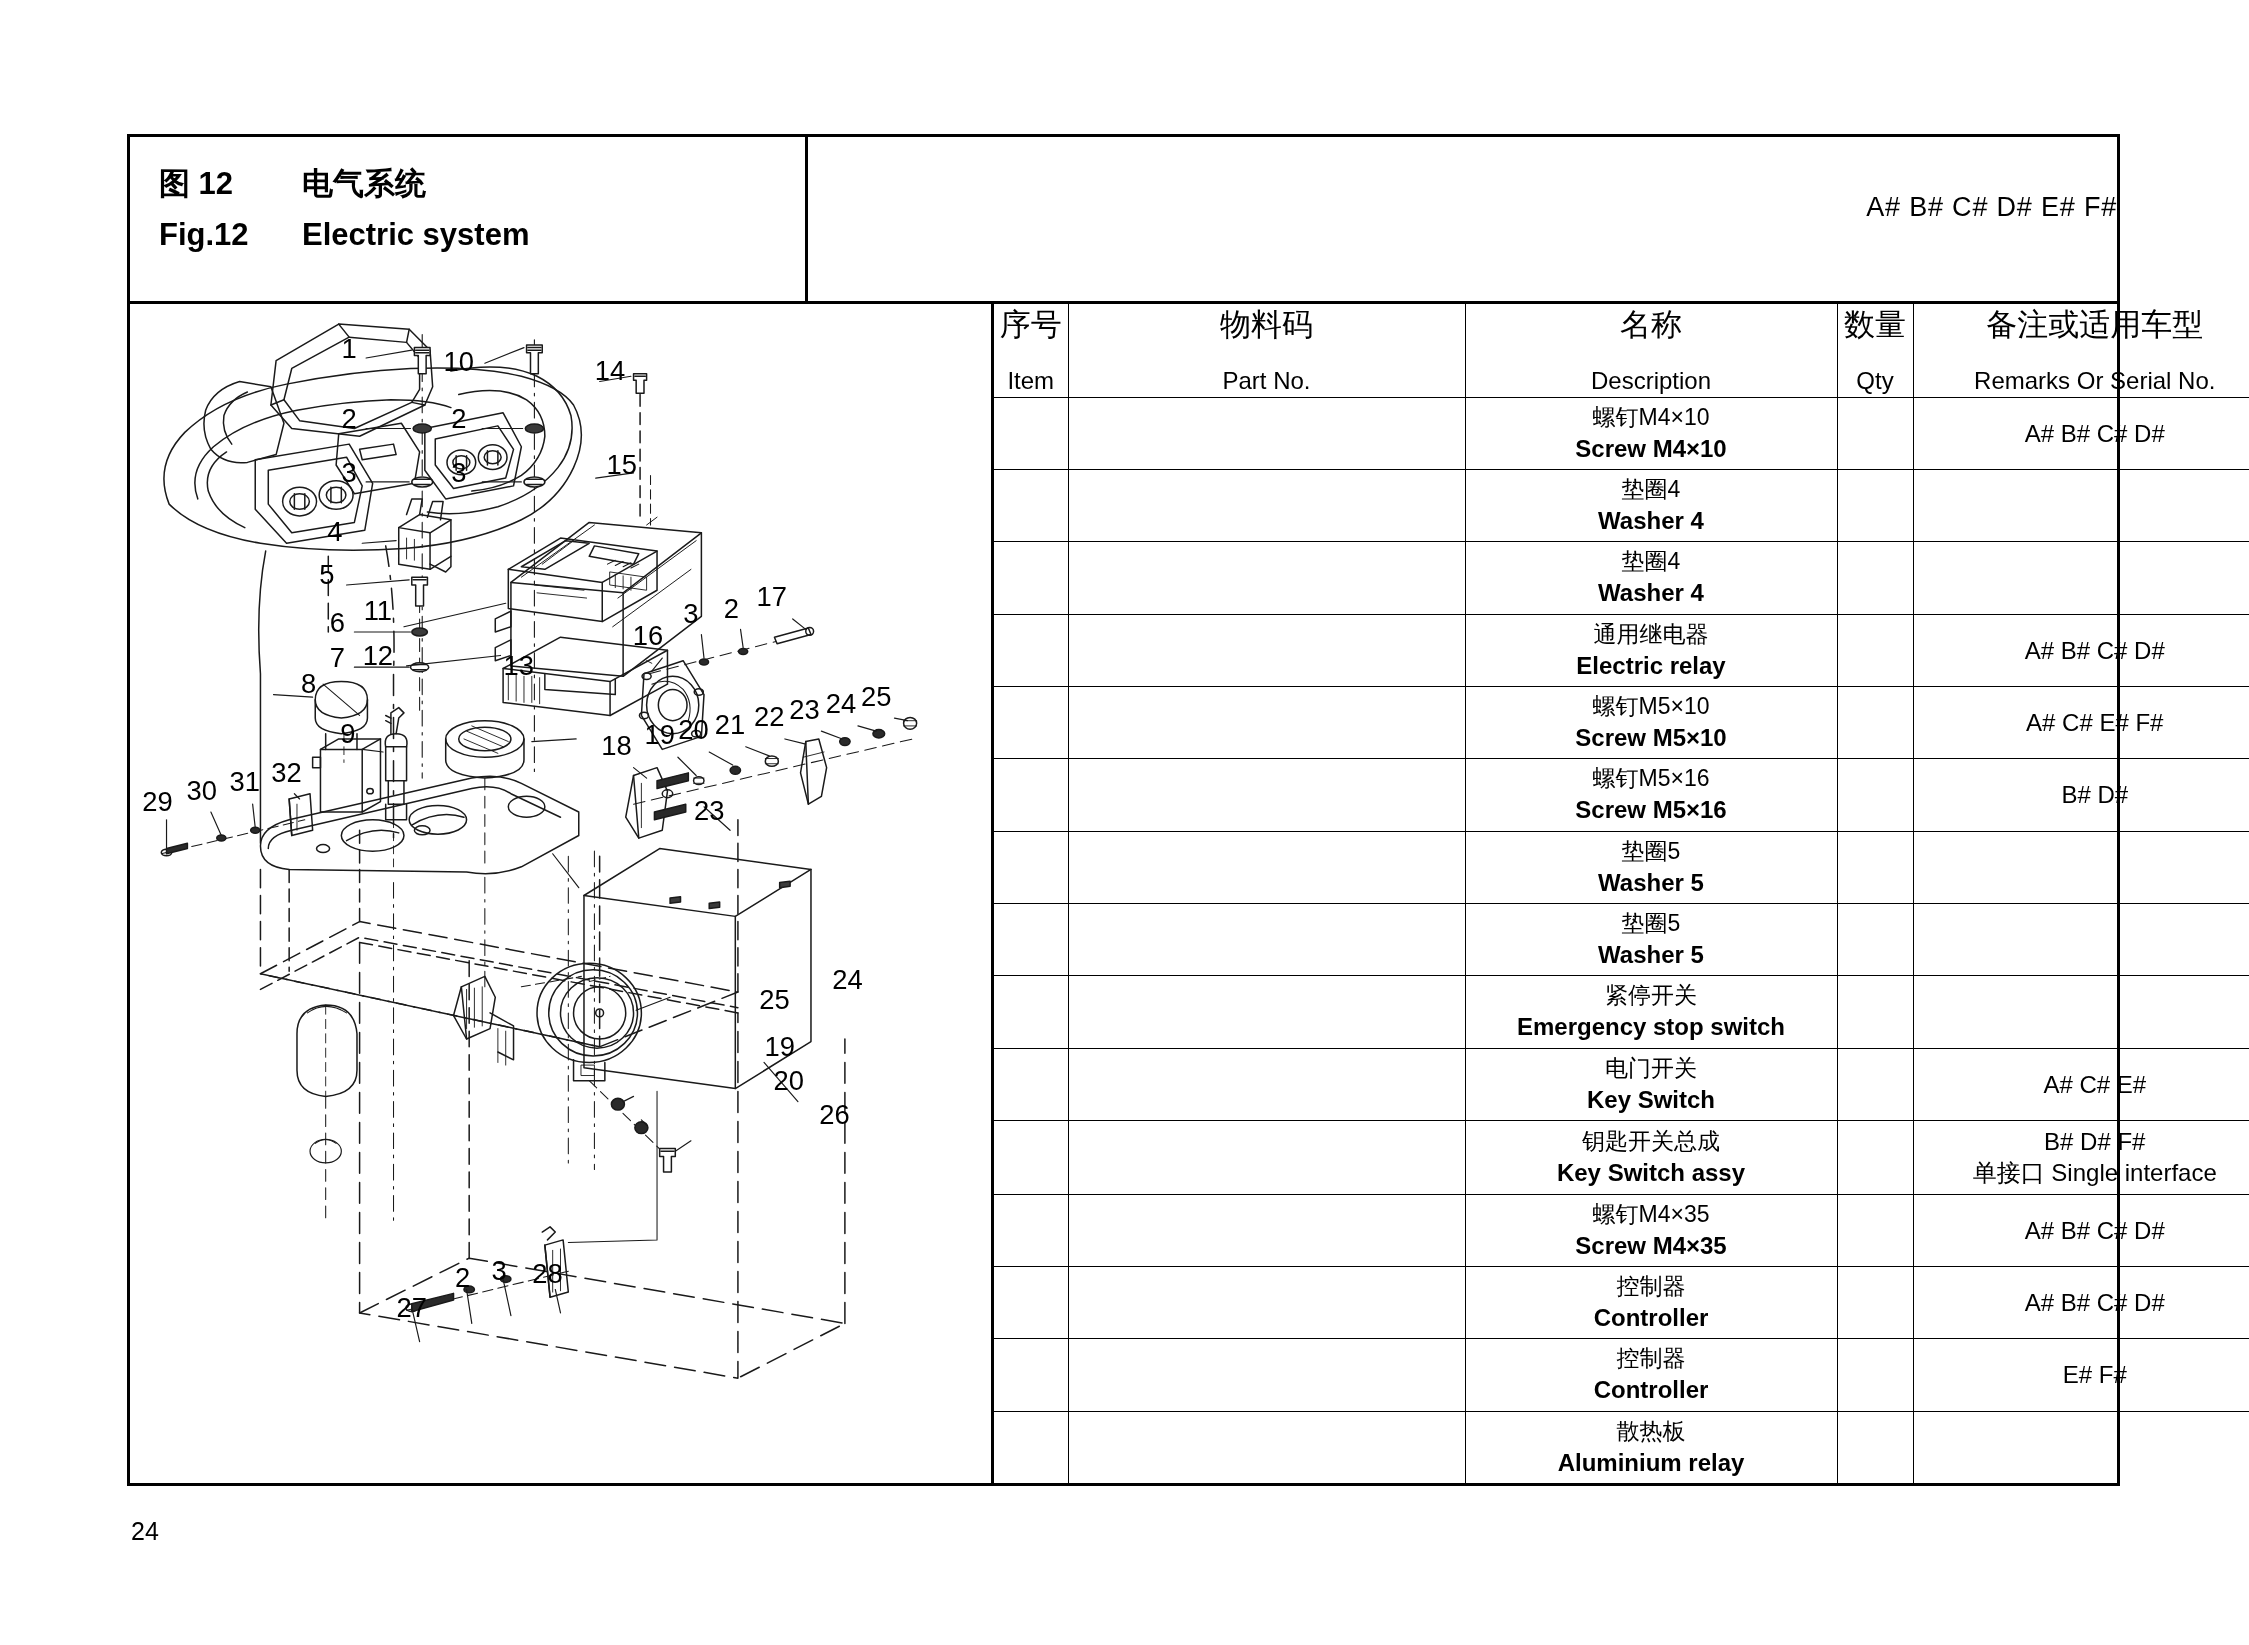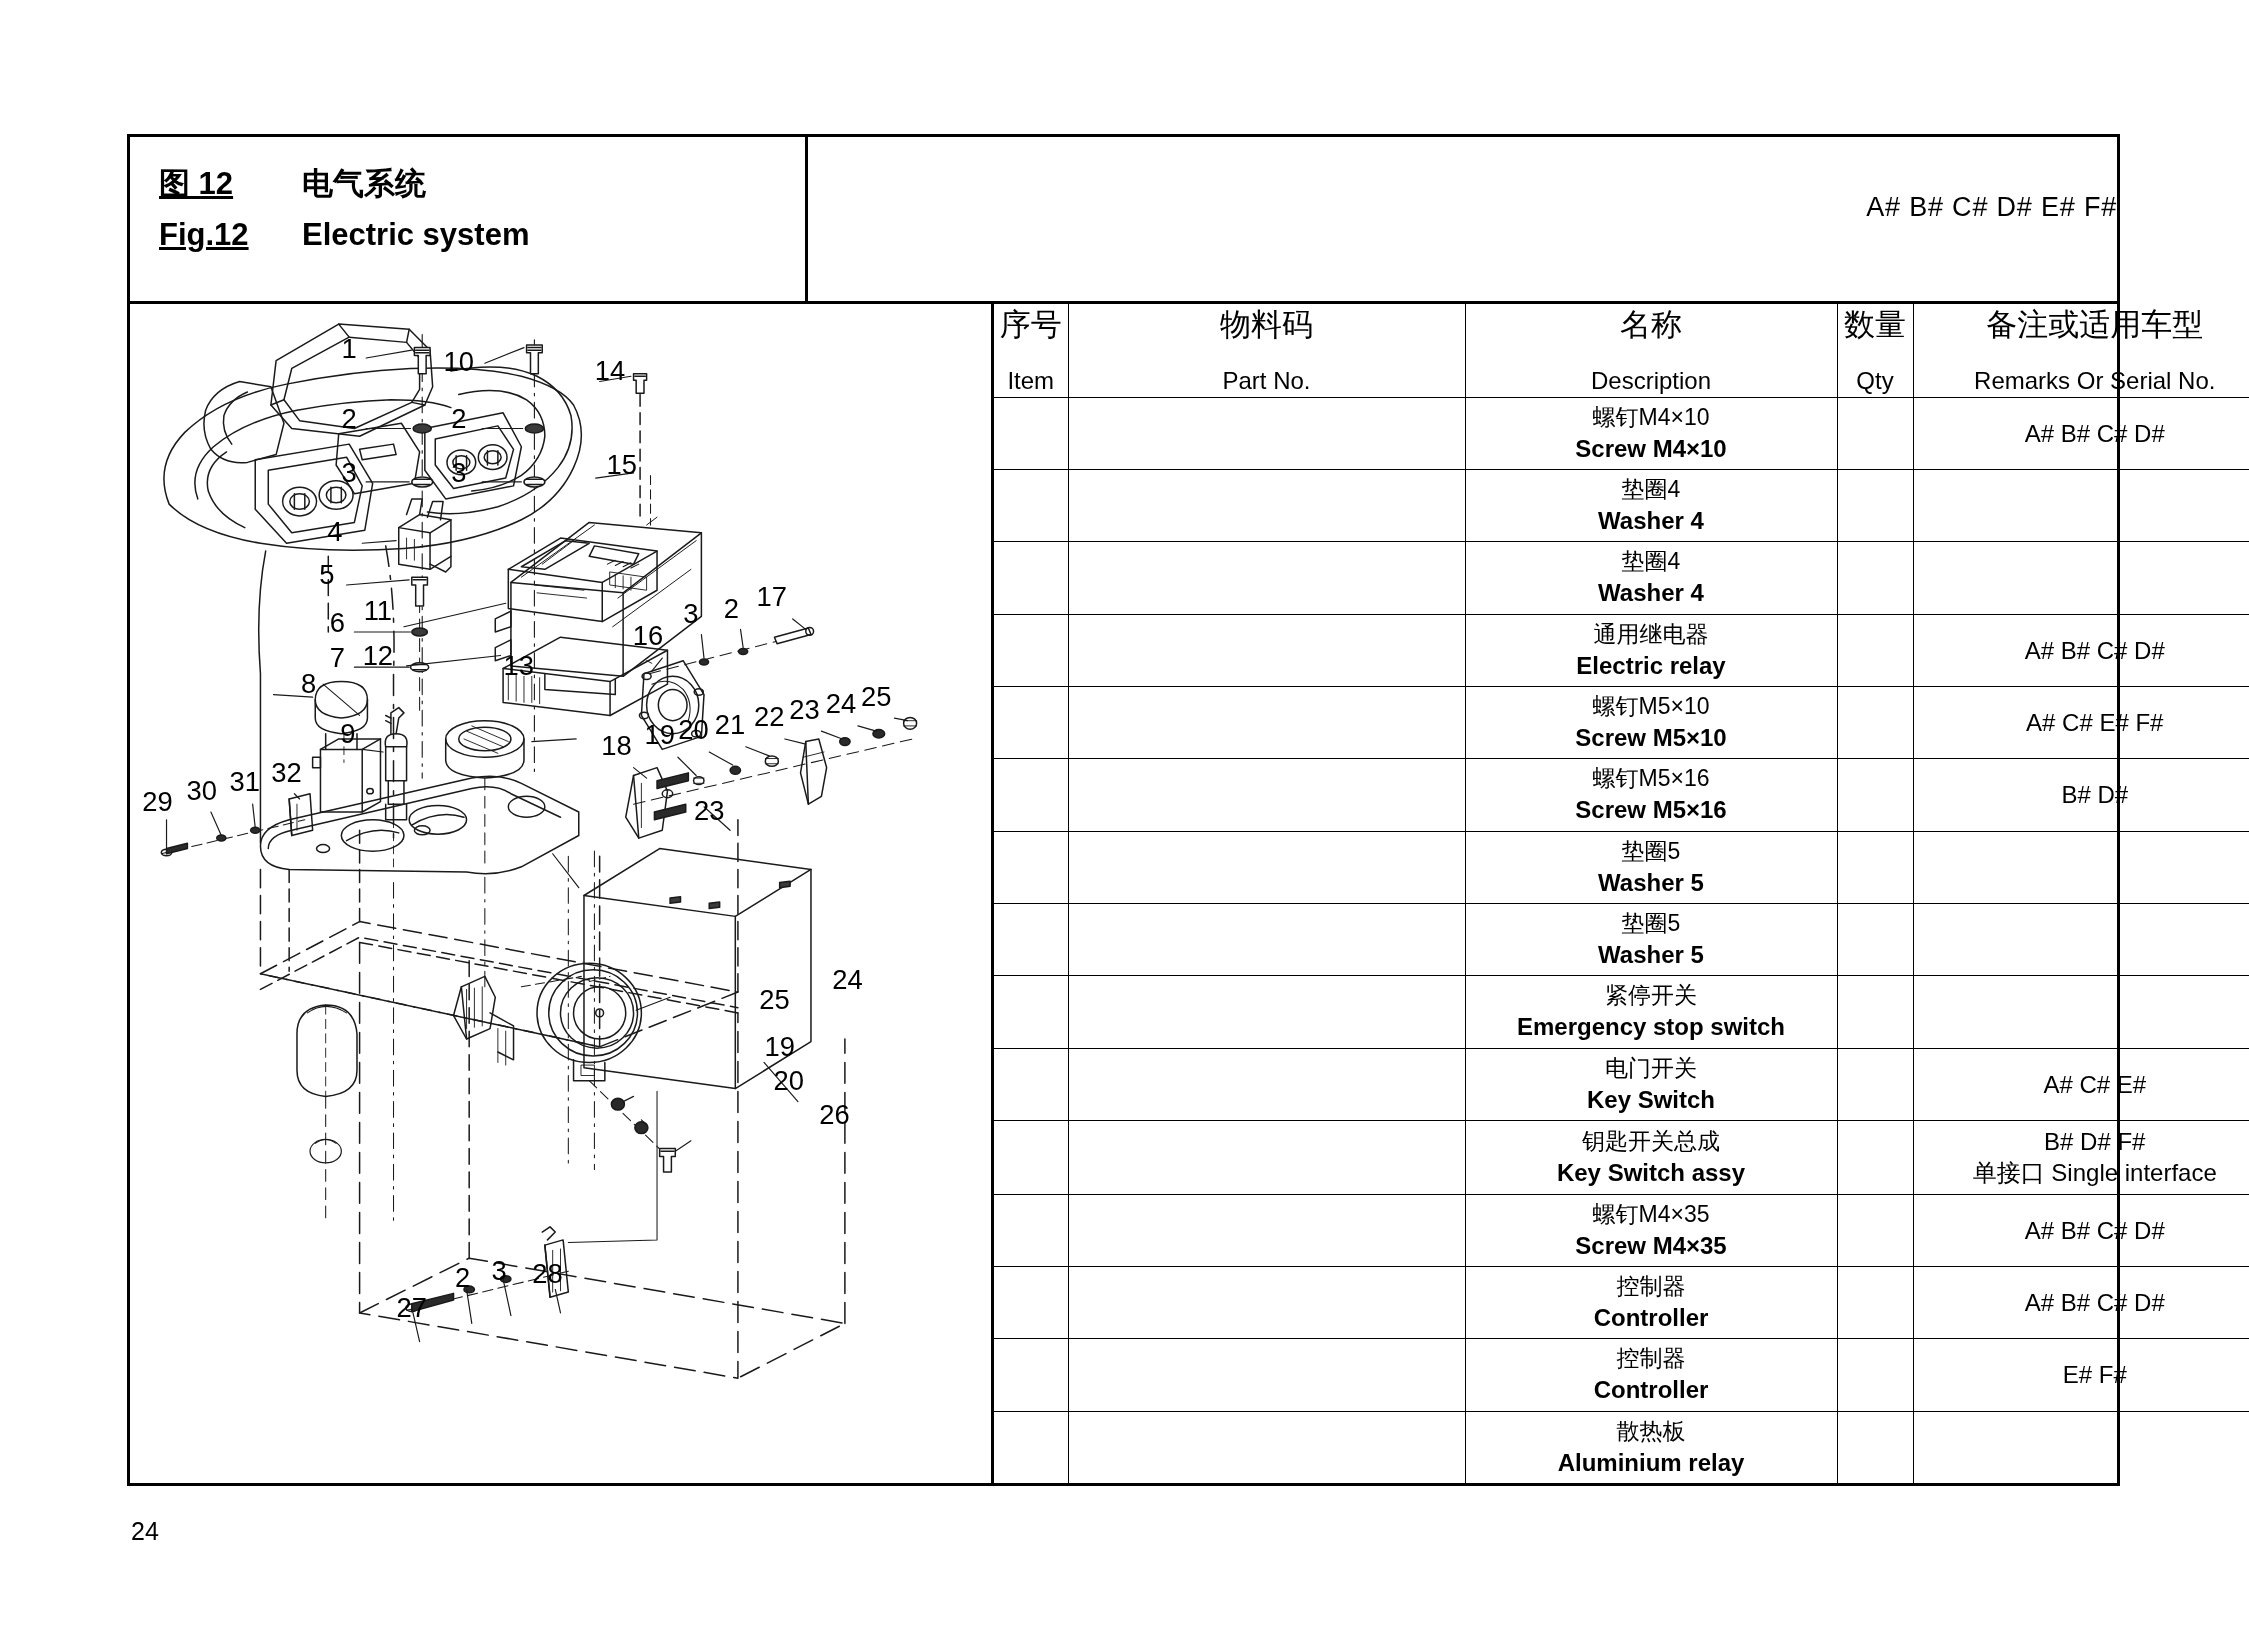--- a/index.html
+++ b/index.html
@@ -45,21 +45,21 @@
     padding: 26px 0 0 29px;
   }
   .title-line {
     display: flex;
     align-items: baseline;
     font-weight: bold;
     white-space: nowrap;
   }
   .title-line-cn { font-size: 31px; margin-bottom: 12.2px; }
   .title-line-en { font-size: 31px; }
-  .title-fig { width: 143px; flex: none; text-decoration: underline; }
+  .title-fig { width: 143px; flex: none; }
   .title-name { }
 
   #model-block {
     flex: 1;
     display: flex;
     align-items: center;
     justify-content: flex-end;
     padding-bottom: 23px;
     box-sizing: border-box;
   }

